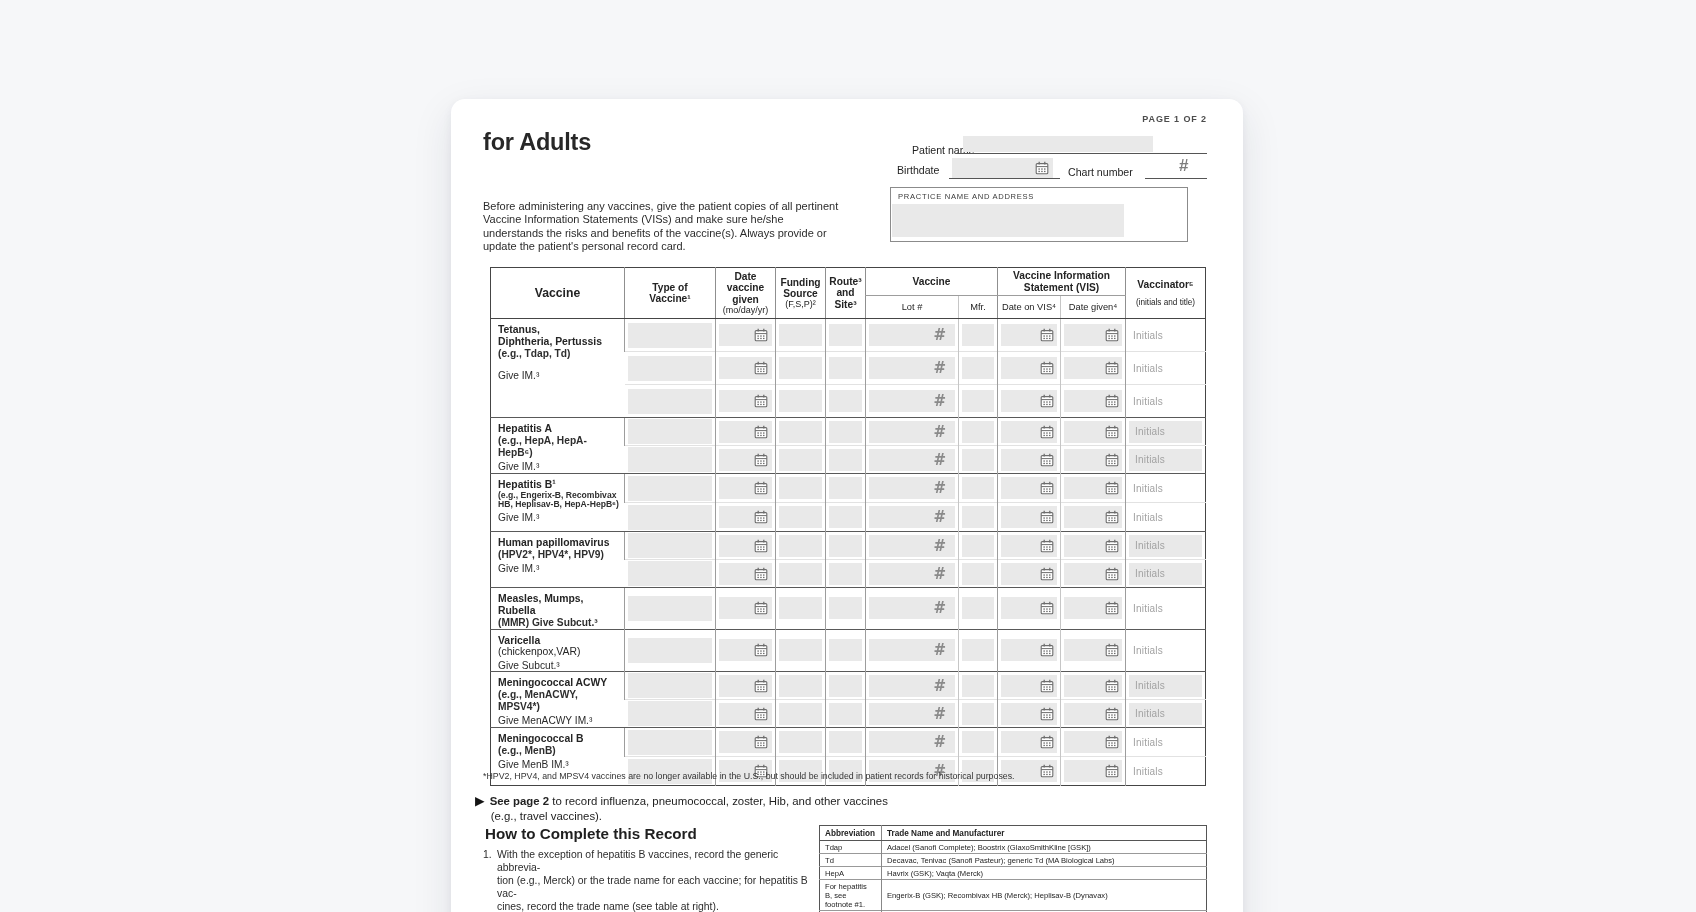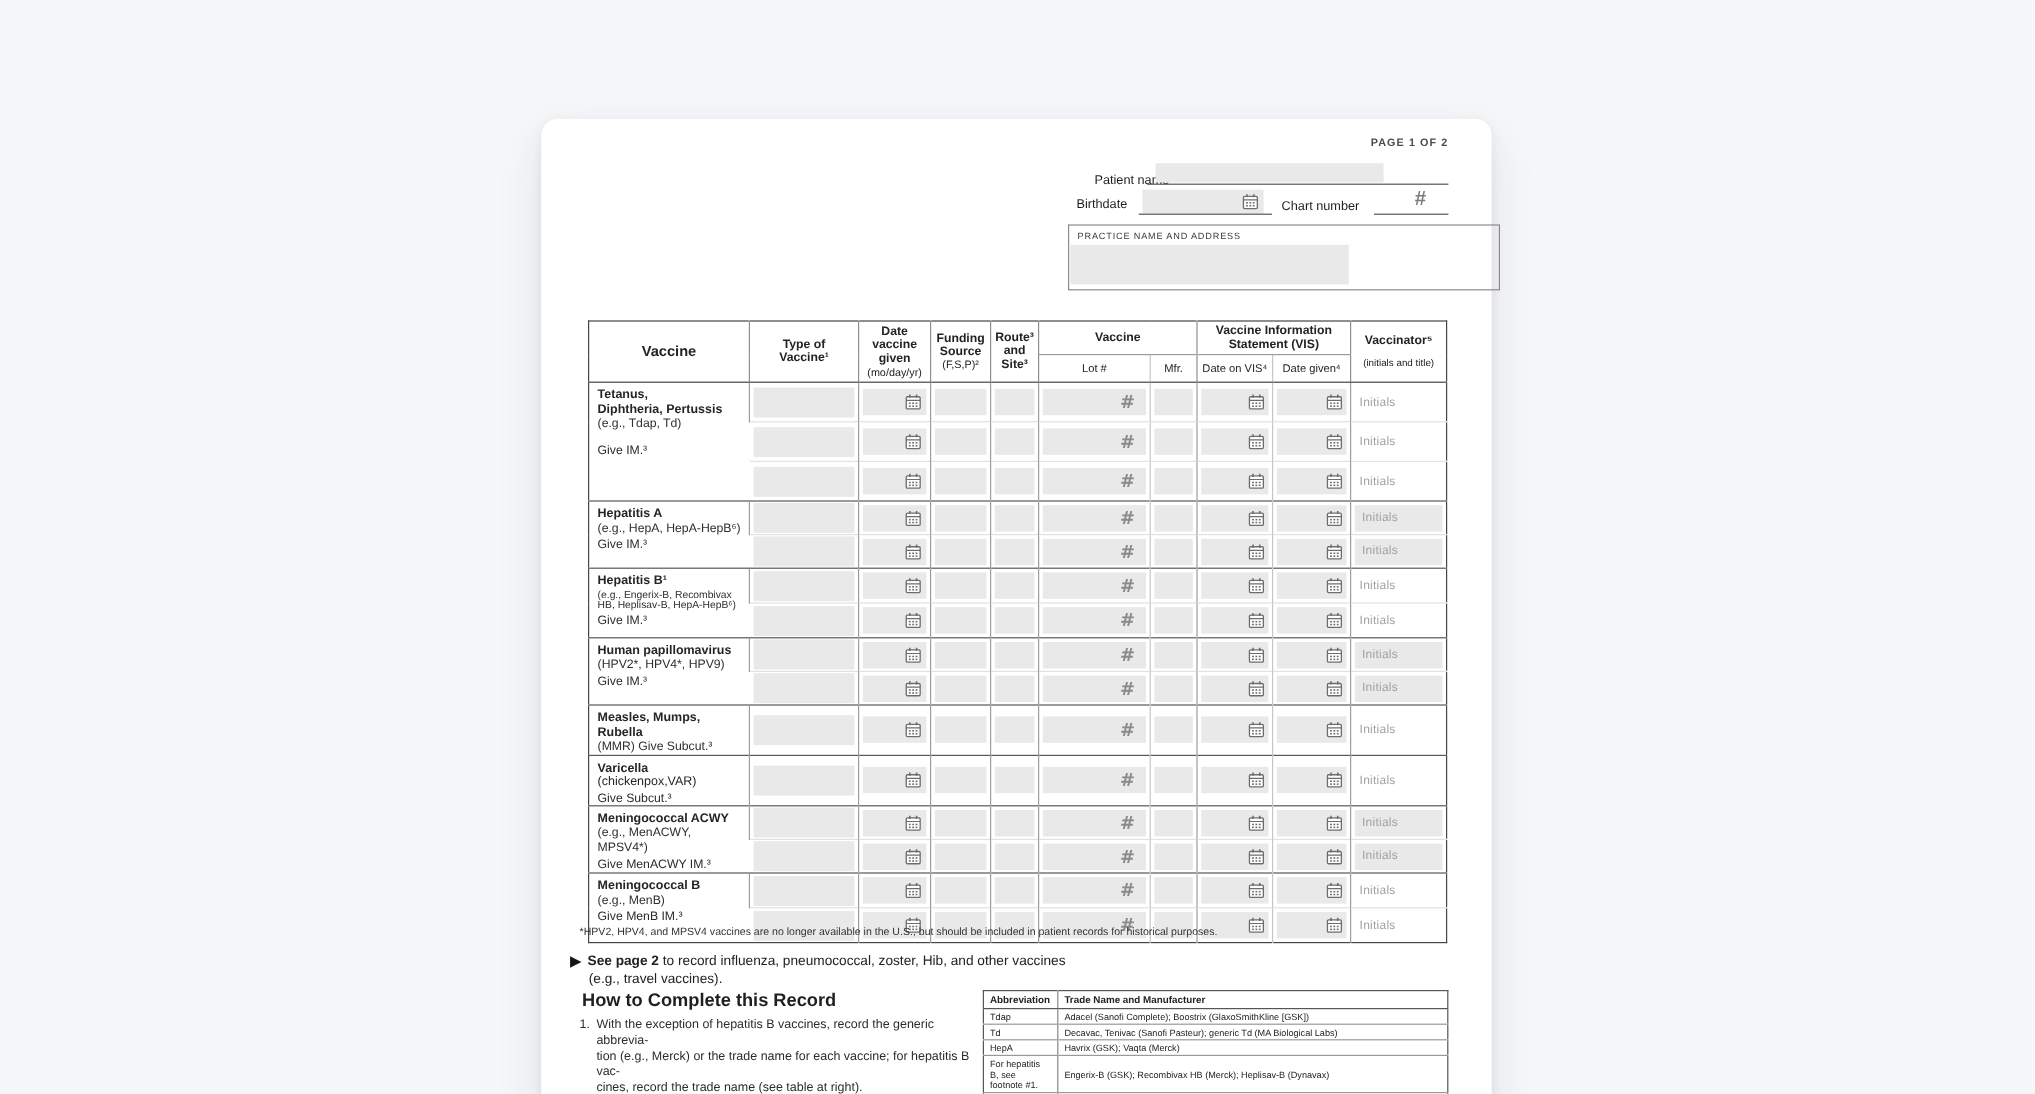--- a/index.html
+++ b/index.html
@@ -18,21 +18,21 @@
   .badge { right:36px; top:15px; font-size:9px; font-weight:700; letter-spacing:.9px; color:#4c4c4c;padding-left:32px; }
   .title { left:32px; top:30px; font-size:23.5px; line-height:27px; font-weight:700; color:#272727; letter-spacing:-.2px; }
   .intro { left:32px; top:101px; width:362px; font-size:11px; line-height:13.3px; color:#2c2c2c; }
 
   .fld-label { font-size:10.6px; color:#1e1e1e; }
   .fill { background:#e9e9e9; }
   .uline { border-bottom:1px solid #555; height:0; }
   .hash { font-size:15px; font-weight:600; color:#8a8a8a; font-family:"DejaVu Sans", sans-serif; }
   .hash-big { font-size:17px; font-weight:600; color:#7d7d7d; }
 
-  .practice { left:439px; top:88px; width:360px; height:55px; border:1px solid #8b8b8b; }
+  .practice { left:439px; top:88px; width:298px; height:55px; border:1px solid #8b8b8b; }
   .practice-label { position:absolute; left:7px; top:4px; font-size:7.6px; letter-spacing:.7px; color:#3a3a3a; }
   .practice-fill { position:absolute; left:1px; top:16px; width:232px; height:33px; background:#e9e9e9; }
 
   .vax-wrap { left:39px; top:168px; }
   table.vax { border-collapse:collapse; table-layout:fixed; width:715px; border:1.5px solid #454545; }
   table.vax th, table.vax td { padding:0; }
   table.vax thead th {
     border-left:1px solid #8f8f8f; border-bottom:1px solid #454545;
     vertical-align:middle; text-align:center; color:#232323; background:#fff;
   }
@@ -48,21 +48,21 @@
 
   table.vax tbody td { border-left:1px solid #9d9d9d; vertical-align:middle; }
   table.vax tbody td:first-child { border-left:none; }
   table.vax tbody tr.gstart td { border-top:1.4px solid #595959; }
   table.vax tbody tr:not(.gstart) td { border-top:1px solid #e2e2e2; }
   table.vax tbody td.c-mfr, table.vax tbody td.c-visg { border-left-color:#c6c6c6; }
 
   .vcell { vertical-align:top !important; padding:5px 4px 0 7px !important; text-align:left; }
   .vname { font-size:10.4px; font-weight:700; line-height:11.8px; color:#252525; }
   .vname .reg { font-weight:400;margin-top:14px; }
-  .vsub { font-size:10.2px; line-height:12px; font-weight:400; color:#2e2e2e; }
+  .vsub { font-size:10.2px; line-height:12px; font-weight:700; color:#2e2e2e; }
   .vsub.small { font-size:8.6px; line-height:9.6px; }
   .vinstr { font-size:10.2px; margin-top:2px; }
   .vinstr.spaced { margin-top:10px; }
 
   .cw { display:flex; align-items:center; height:100%; padding:0 3px; }
   .rh32 .cw { height:32px; } .rh27 .cw { height:27px; } .rh28 .cw { height:28px; } .rh36 .cw { height:36px; }
   .f { background:#e9e9e9; flex:1; display:flex; align-items:center; height:22px; }
   .type-f { height:25px; }
   .date-f { justify-content:flex-end; padding-right:4px; }
   .lot-f { justify-content:flex-end; padding-right:9px; }
@@ -89,22 +89,24 @@
   .col-abbr { width:62px; }
 </style>
 </head>
 <body>
 
 <div class="card">
 
   <div class="abs badge">PAGE 1 OF 2</div>
 
   <div class="abs title">
+    <div>for Adults</div>
   </div>
 
+  <div class="abs intro">Before administering any vaccines, give the patient copies of all pertinent Vaccine Information Statements (VISs) and make sure he/she understands the risks and benefits of the vaccine(s). Always provide or update the patient's personal record card.</div>
 
   <div class="abs fld-label" style="left:446px; top:45px;margin-left:15px;">Patient name</div>
   <div class="abs fill" style="left:512px; top:37px; width:190px; height:16px;"></div>
   <div class="abs uline" style="left:505px; top:54px; width:251px;"></div>
 
   <div class="abs fld-label" style="left:446px; top:65px;">Birthdate</div>
   <div class="abs fill" style="left:501px; top:59px; width:101px; height:20px; display:flex; align-items:center; justify-content:flex-end; padding-right:4px;">
     <svg width="14" height="14" viewBox="0 0 14 14">
         <rect x="1.2" y="2.6" width="11.6" height="10.2" rx="1" fill="#fff" stroke="#6d6d6d" stroke-width="1.1"></rect>
         <line x1="1.2" y1="5.6" x2="12.8" y2="5.6" stroke="#6d6d6d" stroke-width="1"></line>

